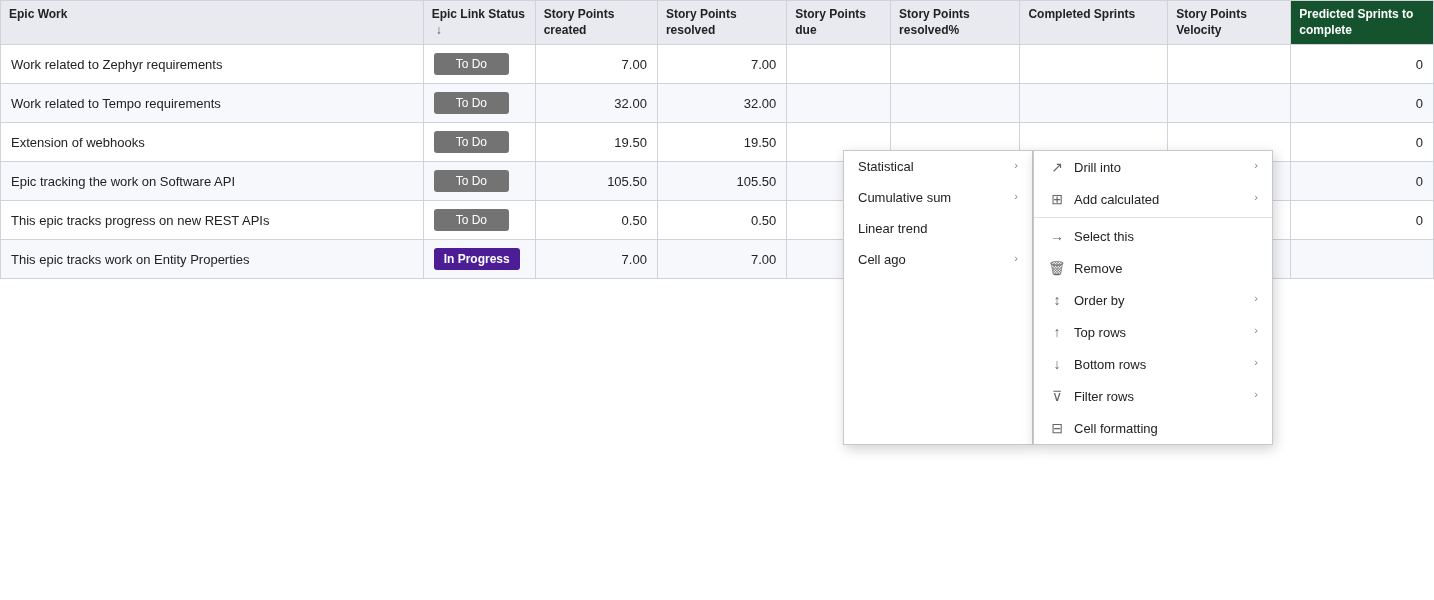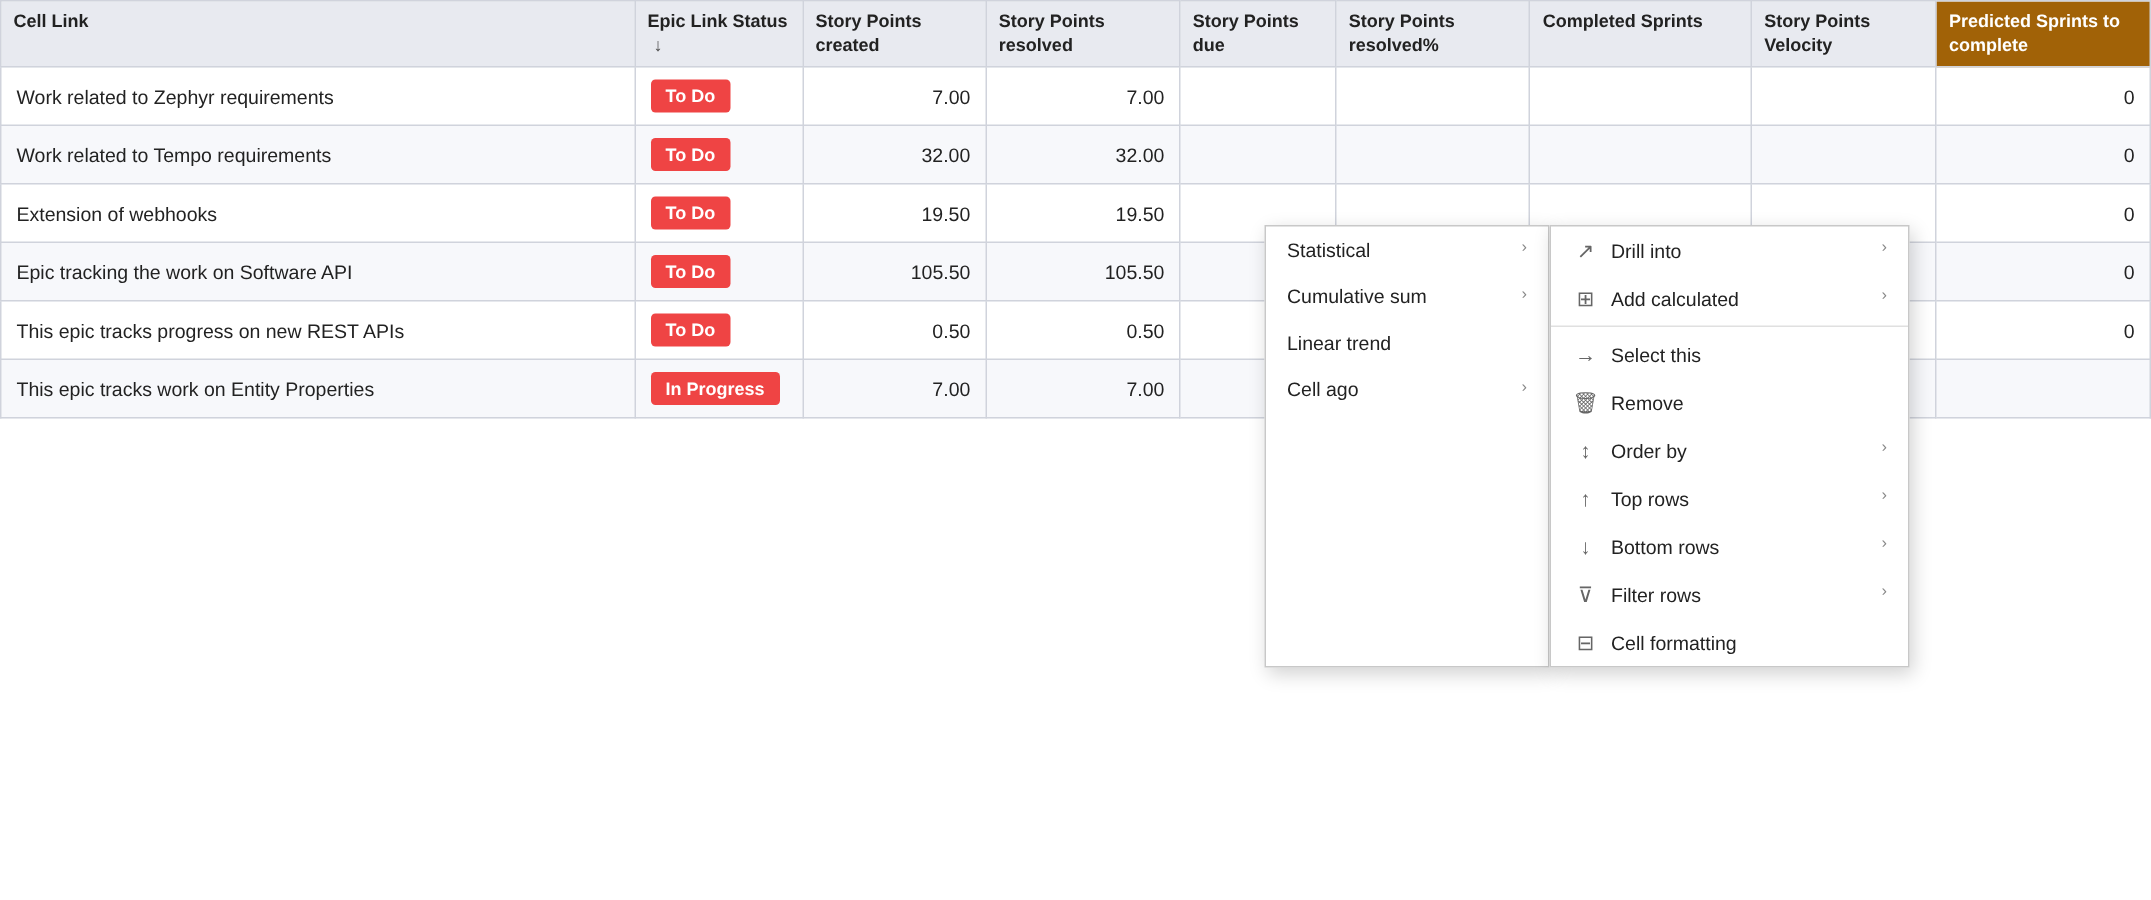--- a/index.html
+++ b/index.html
@@ -36,21 +36,21 @@
       border: 1px solid #d0d3dc;
       padding: 6px 8px;
       text-align: left;
       font-weight: 600;
       font-size: 12px;
       color: #222;
       vertical-align: top;
       line-height: 1.3;
     }
     thead tr th.th-predicted {
-      background: #a16207;
+      background: #14532d;
       color: #fff;
       margin-top: 16px;
     }
     thead tr th .sort-icon {
       display: inline-block;
       margin-left: 4px;
       color: #555;
     }
     tbody tr td {
       border: 1px solid #d0d3dc;
@@ -59,30 +59,30 @@
       color: #222;
       background: #fff;
     }
     tbody tr:nth-child(even) td {
       background: #f7f8fb;
     }
     tbody tr td.td-number {
       text-align: right;
     }
     .badge-todo {
-      background: #ef4444;
+      background: #737373;
       color: #fff;
-      padding: 4px 10px;
+      padding: 4px 22px;
       border-radius: 3px;
       font-size: 12px;
-      font-weight: 700;
+      font-weight: 400;
       display: inline-block;
     }
     .badge-inprogress {
-      background: #ef4444;
+      background: #4c1d95;
       color: #fff;
       padding: 4px 10px;
       border-radius: 3px;
       font-size: 12px;
       font-weight: 600;
       display: inline-block;
     }
     
     .context-menu-container {
       position: absolute;
@@ -149,21 +149,21 @@
       <col class="col-created">
       <col class="col-resolved">
       <col class="col-due">
       <col class="col-resolvedpct">
       <col class="col-completed">
       <col class="col-velocity">
       <col class="col-predicted">
     </colgroup>
     <thead>
       <tr id="header-row">
-          <th class="">Cell Link</th>
+          <th class="">Epic Work</th>
           <th class="">Epic Link Status <span class="sort-icon">↓</span></th>
           <th class="">Story Points created</th>
           <th class="">Story Points resolved</th>
           <th class="">Story Points due</th>
           <th class="">Story Points resolved%</th>
           <th class="">Completed Sprints</th>
           <th class="">Story Points Velocity</th>
           <th class="th-predicted">Predicted Sprints to complete</th>
         </tr>
     </thead>

